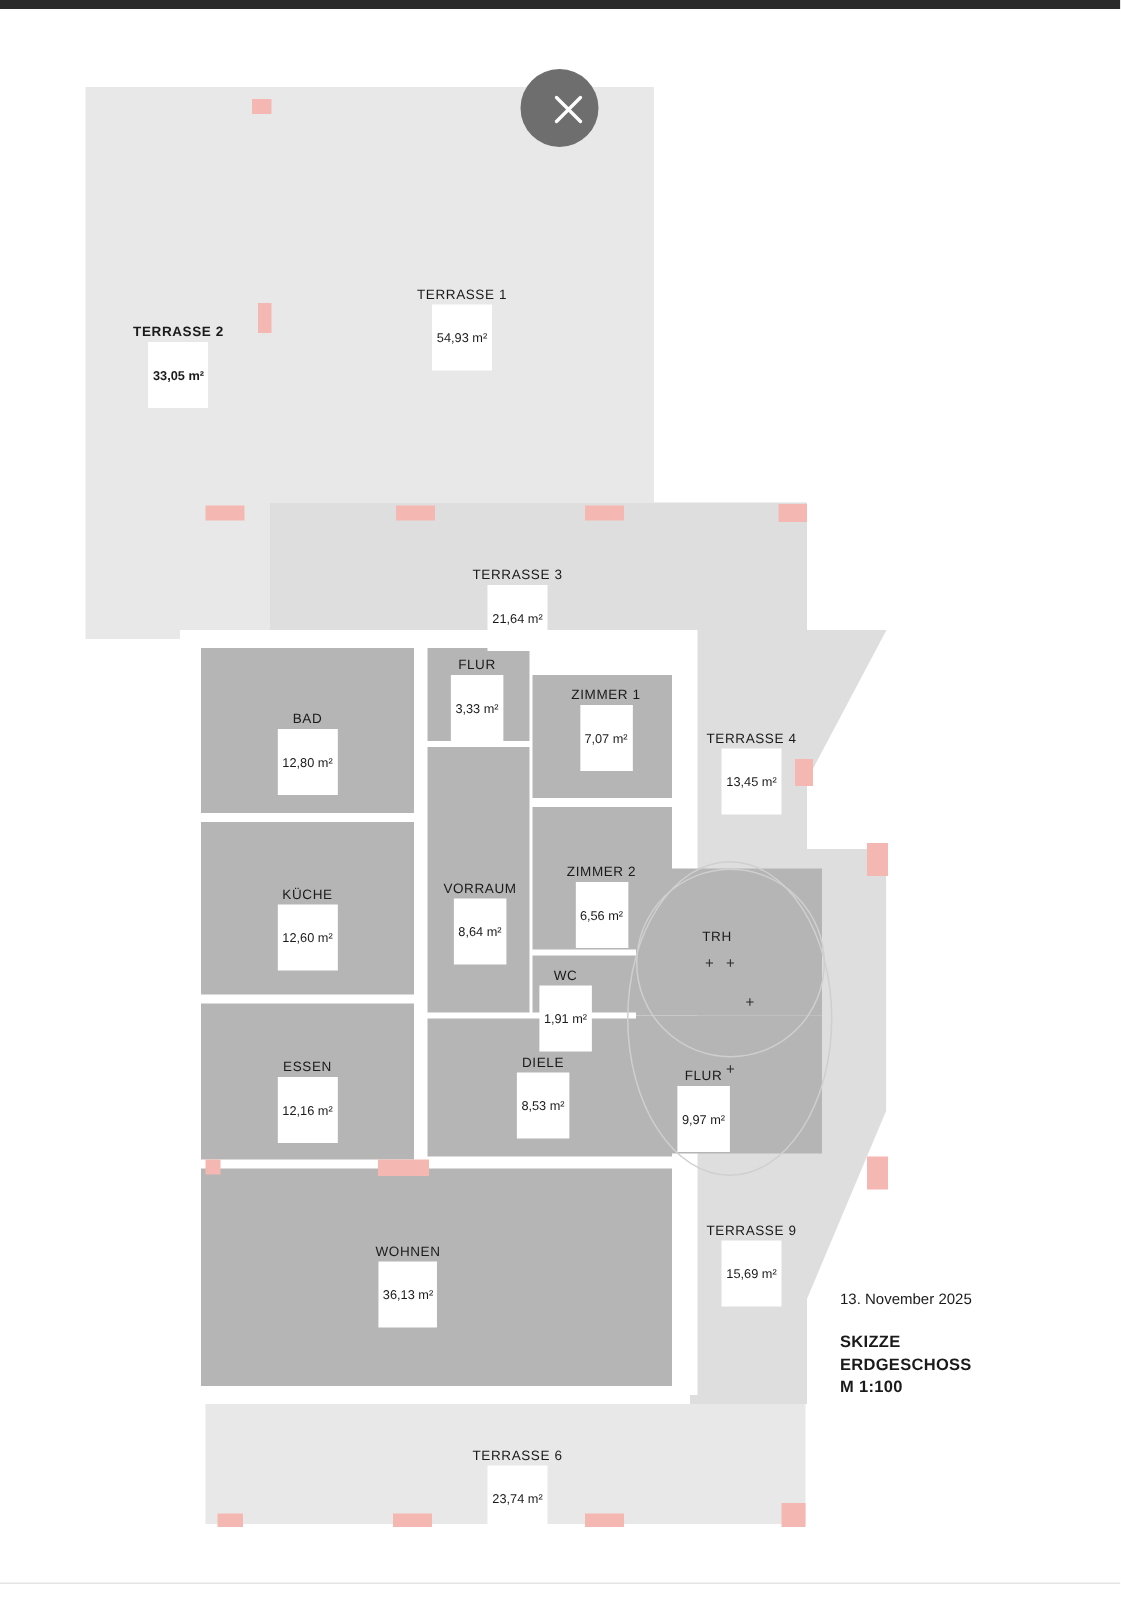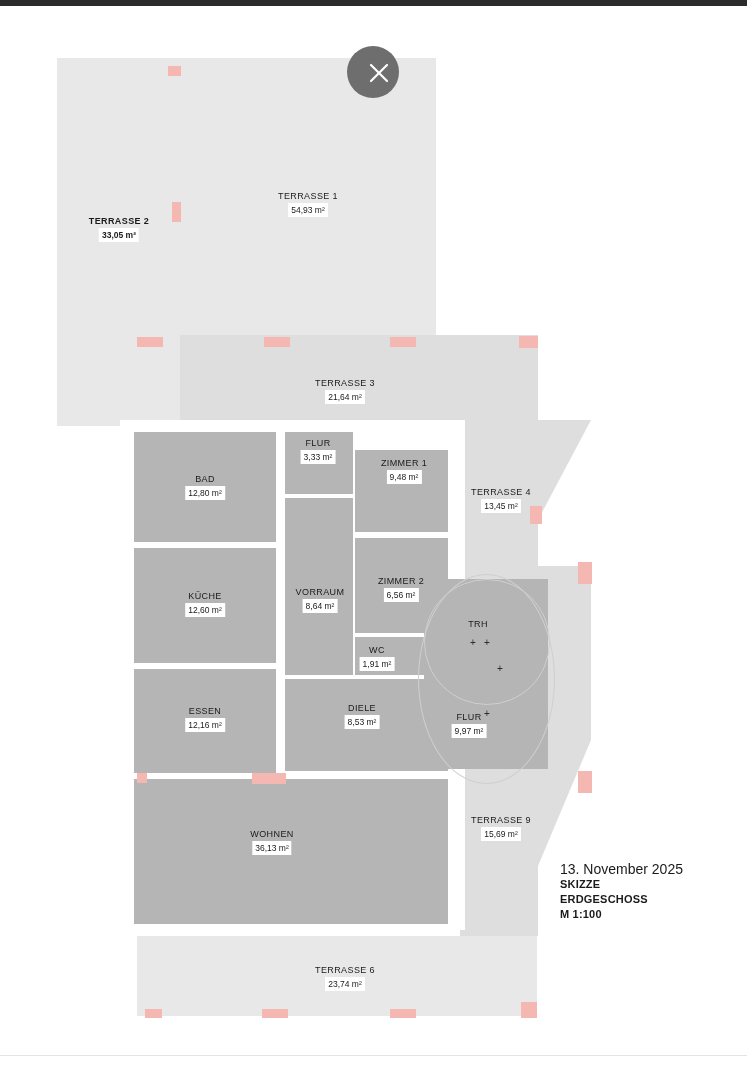--- a/index.html
+++ b/index.html
@@ -69,21 +69,21 @@
     pointer-events: none;
   }
   .label .name {
     display: block;
     font-size: 9px;
     letter-spacing: 0.4px;
   }
   .label .area {
     display: inline-block;
     background: #ffffff;
-    padding: 1px 3px;
+    padding: 16px 3px;
     font-size: 8.5px;
     margin-top: 1px;
   }
   .label.noarea .name { }
 
   
   .door {
     position: absolute;
     background: #f5b7b1;
   }
@@ -116,22 +116,22 @@
 
   
   .titleblock {
     position: absolute;
     left: 560px;
     top: 855px;
     width: 175px;
     color: #1a1a1a;
   }
   .titleblock .date {
-    font-size: 14px;
-    margin-bottom: 0;
+    font-size: 10px;
+    margin-bottom: 16px;
   }
   .titleblock .t1,
   .titleblock .t2,
   .titleblock .t3 {
     font-size: 11px;
     font-weight: bold;
     line-height: 15px;
     letter-spacing: 0.2px;
   }
 </style>
@@ -238,21 +238,21 @@
       <span class="name">WOHNEN</span>
       <span class="area">36,13 m²</span>
     </div>
 
     <div class="label" style="left:318px; top:431px;">
       <span class="name">FLUR</span>
       <span class="area">3,33 m²</span>
     </div>
     <div class="label" style="left:404px; top:451px;">
       <span class="name">ZIMMER 1</span>
-      <span class="area">9,48 m²</span>
+      <span class="area">7,07 m²</span>
     </div>
     <div class="label" style="left:401px; top:569px;">
       <span class="name">ZIMMER 2</span>
       <span class="area">6,56 m²</span>
     </div>
     <div class="label" style="left:320px; top:580px;">
       <span class="name">VORRAUM</span>
       <span class="area">8,64 m²</span>
     </div>
     <div class="label" style="left:377px; top:638px;">

